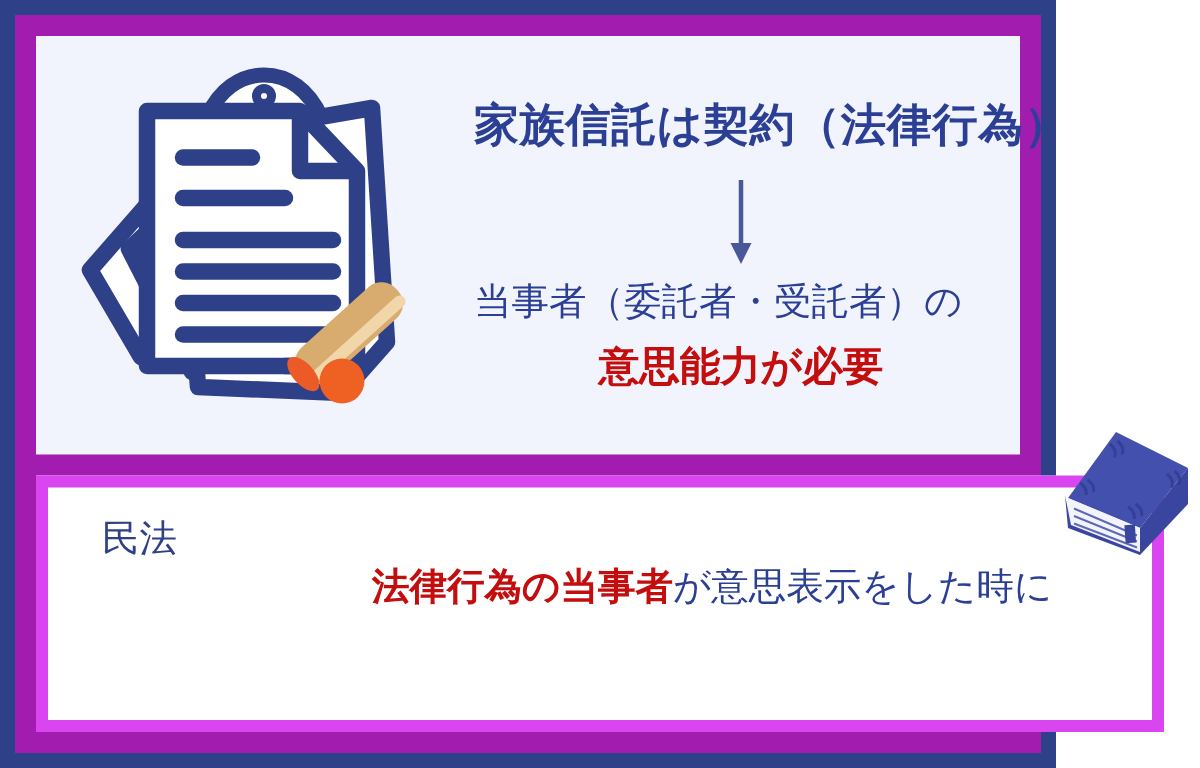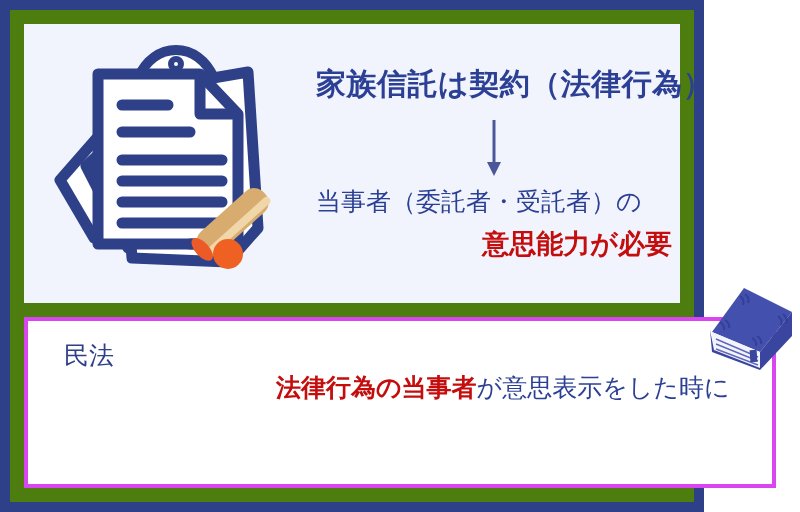--- a/index.html
+++ b/index.html
@@ -6,21 +6,21 @@
   body{
     width:800px;height:512px;overflow:hidden;
     background:#ffffff;
     font-family:"Liberation Sans","DejaVu Sans",sans-serif;
   }
   #infographic{
     position:relative;
     width:704px;height:512px;
     box-sizing:border-box;
     border:10px solid #2e4088;
-    background:#4d7c0f;
+    background:#a21caf;
   }
 
   
   .upper-panel{
     position:absolute;
     left:14px; top:14px; right:14px;
     height:279px;
     background:#f1f4fd;
   }
 
@@ -59,21 +59,21 @@
     text-align:left;
     color:#2b3f94;
     font-size:25px;
     font-weight:normal;
     line-height:1.25;
     white-space:nowrap;
   }
   .sub-line-2{
     position:absolute;
     top:204px; left:0; right:8px;
-    text-align:right;
+    text-align:center;
     color:#c40d0d;
     font-size:27px;
     font-weight:bold;
     line-height:1.25;
     white-space:nowrap;
   }
 
   
   .book-icon{
     position:absolute;
@@ -82,21 +82,21 @@
     z-index:6;
   }
   .book-icon svg{display:block;width:100%;height:100%;}
 
   
   .law-box{
     position:absolute;
     left:14px; top:307px;
     width:752px; height:171px;
     box-sizing:border-box;
-    border:4px solid #d946ef;
+    border:8px solid #d946ef;
     background:#ffffff;
     z-index:4;
   }
   .law-inner{
     position:relative;
     width:100%;height:100%;
   }
   .law-label{
     position:absolute;
     left:36px; top:16px;
@@ -114,21 +114,21 @@
     white-space:nowrap;
   }
   .law-body .em{
     color:#c40d0d;
     font-weight:bold;
   }
   .law-body .pl{
     color:#2b3f94;
     font-weight:normal;
   }
-  .law-line{display:block;margin-left:32px;}
+  .law-line{display:block;}
 </style>
 </head>
 <body>
 
 <div id="infographic">
 
   <div class="upper-panel">
 
     <div class="doc-illustration">
       <svg viewBox="0 0 270 265" xmlns="http://www.w3.org/2000/svg">

